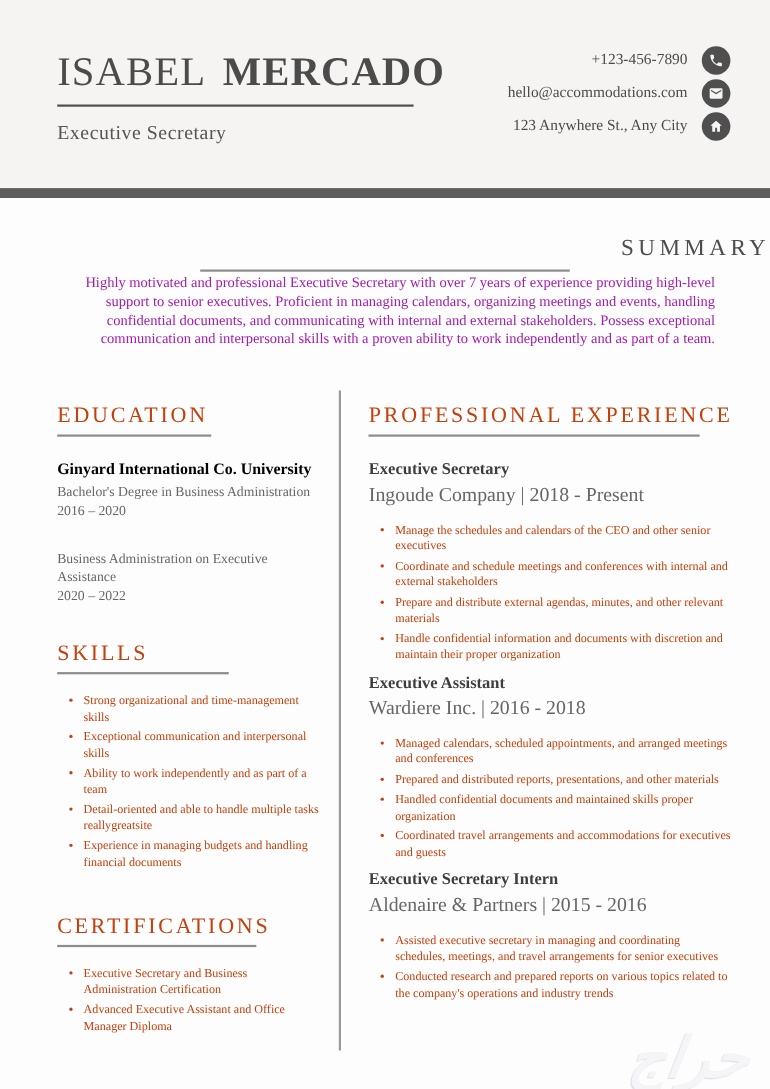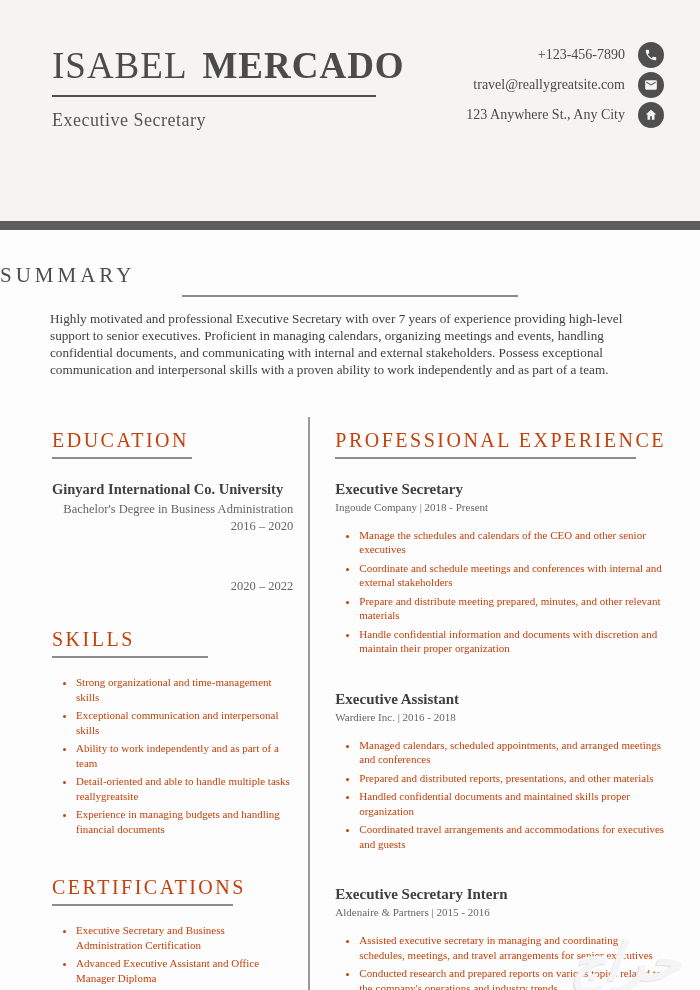--- a/index.html
+++ b/index.html
@@ -10,21 +10,21 @@
     width: 700px;
     height: 990px;
     background: #fdfdfd;
     font-family: "Liberation Serif", "DejaVu Serif", serif;
     color: #555;
     overflow: hidden;
   }
 
   
   .header {
-    height: 221px;
+    height: 171px;
     background: #f5f4f2;
     display: flex;
     justify-content: space-between;
     padding: 40px 36px 0 52px;
   }
   .divider-bar { height: 9px; background: #5d5d5d; }
 
   .name-block { padding-top: 6px; }
   .name {
     font-size: 37px;
@@ -58,38 +58,38 @@
   .contact-icon {
     width: 26px; height: 26px;
     border-radius: 50%;
     background: #4f4f4f;
     display: flex; align-items: center; justify-content: center;
     flex: 0 0 26px;
   }
   .contact-icon svg { width: 14px; height: 14px; fill: #f5f4f2; }
 
   
-  .summary { margin-top: 33px; text-align: left; }
+  .summary { margin-top: 33px; text-align: right; }
   .summary-heading {
     font-size: 21px;
     font-weight: 400;
     color: #4d4d4d;
     letter-spacing: 4px;
   }
   .summary-underline {
     width: 336px;
     margin: 7px auto 0 auto;
     border-bottom: 2px solid #8c8c8c;
   }
   .summary-text {
-    margin: 13px auto 0 auto;
+    margin: 1px auto 0 auto;
     width: 600px;
     font-size: 13.2px;
     line-height: 1.3;
-    color: #404040;
+    color: #a21caf;
   }
 
   
   .columns {
     position: relative;
     margin: 50px 34px 0 52px;
     display: flex;
   }
   .v-divider {
     position: absolute;
@@ -111,44 +111,44 @@
   }
   .heading-underline { border-bottom: 2px solid #8c8c8c; margin-top: 5px; }
   .u-education      { width: 140px; }
   .u-skills         { width: 156px; }
   .u-certifications { width: 181px; }
   .u-experience     { width: 301px; }
 
   
   .edu-entry { margin-top: 21px; }
   .edu-entry + .edu-entry { margin-top: 27px; }
-  .entry-title { font-size: 14.5px; font-weight: 700; color: #404040; line-height: 1.25; }
-  .entry-sub   { font-size: 12.5px; color: #666; line-height: 1.35; margin-top: 3px; text-align: right; }
+  .entry-title { font-size: 14.5px; font-weight: 700; color: #000000; line-height: 1.25; }
+  .entry-sub   { font-size: 12.5px; color: #666; line-height: 1.35; margin-top: 3px; }
 
   
   ul.bullets {
     margin-top: 17px;
     padding-left: 24px;
     list-style: disc outside;
   }
   ul.bullets li {
     font-size: 11px;
     line-height: 1.32;
     color: #c2410c;
     margin-bottom: 4px;
   }
 
   .section-skills { margin-top: 33px; }
   .section-certifications { margin-top: 40px; }
 
   
   .job { margin-top: 22px; }
-  .job + .job { margin-top: 35px; }
+  .job + .job { margin-top: 10px; }
   .job-name { font-size: 15px; font-weight: 700; color: #3e3e3e; }
-  .job-meta { font-size: 11px; color: #666; margin-top: 3px; }
+  .job-meta { font-size: 18px; color: #666; margin-top: 3px; }
   .job ul.bullets { margin-top: 15px; }
 
   
   .watermark {
     position: absolute;
     right: 18px;
     bottom: -2px;
     font-size: 52px;
     font-style: italic;
     font-weight: 700;
@@ -177,21 +177,21 @@
     <div class="contact-block">
       <div class="contact-row">
         <span class="contact-text">+123-456-7890</span>
         <span class="contact-icon">
           <svg viewBox="0 0 24 24">
               <path d="M6.62 10.79c1.44 2.83 3.76 5.14 6.59 6.59l2.2-2.2c.27-.27.67-.36 1.02-.24 1.12.37 2.33.57 3.57.57.55 0 1 .45 1 1V20c0 .55-.45 1-1 1-9.39 0-17-7.61-17-17 0-.55.45-1 1-1h3.5c.55 0 1 .45 1 1 0 1.25.2 2.45.57 3.57.11.35.03.74-.25 1.02l-2.2 2.2z"></path>
             </svg>
         </span>
       </div>
       <div class="contact-row">
-        <span class="contact-text">travel@reallygreatsite.com</span>
+        <span class="contact-text">hello@accommodations.com</span>
         <span class="contact-icon">
           <svg viewBox="0 0 24 24">
               <path d="M20 4H4c-1.1 0-2 .9-2 2v12c0 1.1.9 2 2 2h16c1.1 0 2-.9 2-2V6c0-1.1-.9-2-2-2zm0 4l-8 5-8-5V6l8 5 8-5v2z"></path>
             </svg>
         </span>
       </div>
       <div class="contact-row">
         <span class="contact-text">123 Anywhere St., Any City</span>
         <span class="contact-icon">
           <svg viewBox="0 0 24 24">
@@ -221,21 +221,21 @@
         <div class="edu-entry">
           <div class="entry-title">Ginyard International Co. University</div>
           <div class="entry-sub">
             <span>Bachelor's Degree in Business Administration</span><br>
             <span>2016 – 2020</span>
           </div>
         </div>
 
         <div class="edu-entry">
           <div class="entry-sub">
-            <br>
+            <span>Business Administration on Executive Assistance</span><br>
             <span>2020 – 2022</span>
           </div>
         </div>
       </div>
 
       <div class="section section-skills">
         <div class="section-heading">SKILLS</div>
         <div class="heading-underline u-skills"></div>
         <ul class="bullets">
           <li>Strong organizational and time-management skills</li>
@@ -261,21 +261,21 @@
       <div class="section">
         <div class="section-heading">PROFESSIONAL EXPERIENCE</div>
         <div class="heading-underline u-experience"></div>
 
         <div class="job">
           <div class="job-name">Executive Secretary</div>
           <div class="job-meta">Ingoude Company | 2018 - Present</div>
           <ul class="bullets">
             <li>Manage the schedules and calendars of the CEO and other senior executives</li>
             <li>Coordinate and schedule meetings and conferences with internal and external stakeholders</li>
-            <li>Prepare and distribute meeting prepared, minutes, and other relevant materials</li>
+            <li>Prepare and distribute external agendas, minutes, and other relevant materials</li>
             <li>Handle confidential information and documents with discretion and maintain their proper organization</li>
           </ul>
         </div>
 
         <div class="job">
           <div class="job-name">Executive Assistant</div>
           <div class="job-meta">Wardiere Inc. | 2016 - 2018</div>
           <ul class="bullets">
             <li>Managed calendars, scheduled appointments, and arranged meetings and conferences</li>
             <li>Prepared and distributed reports, presentations, and other materials</li>

